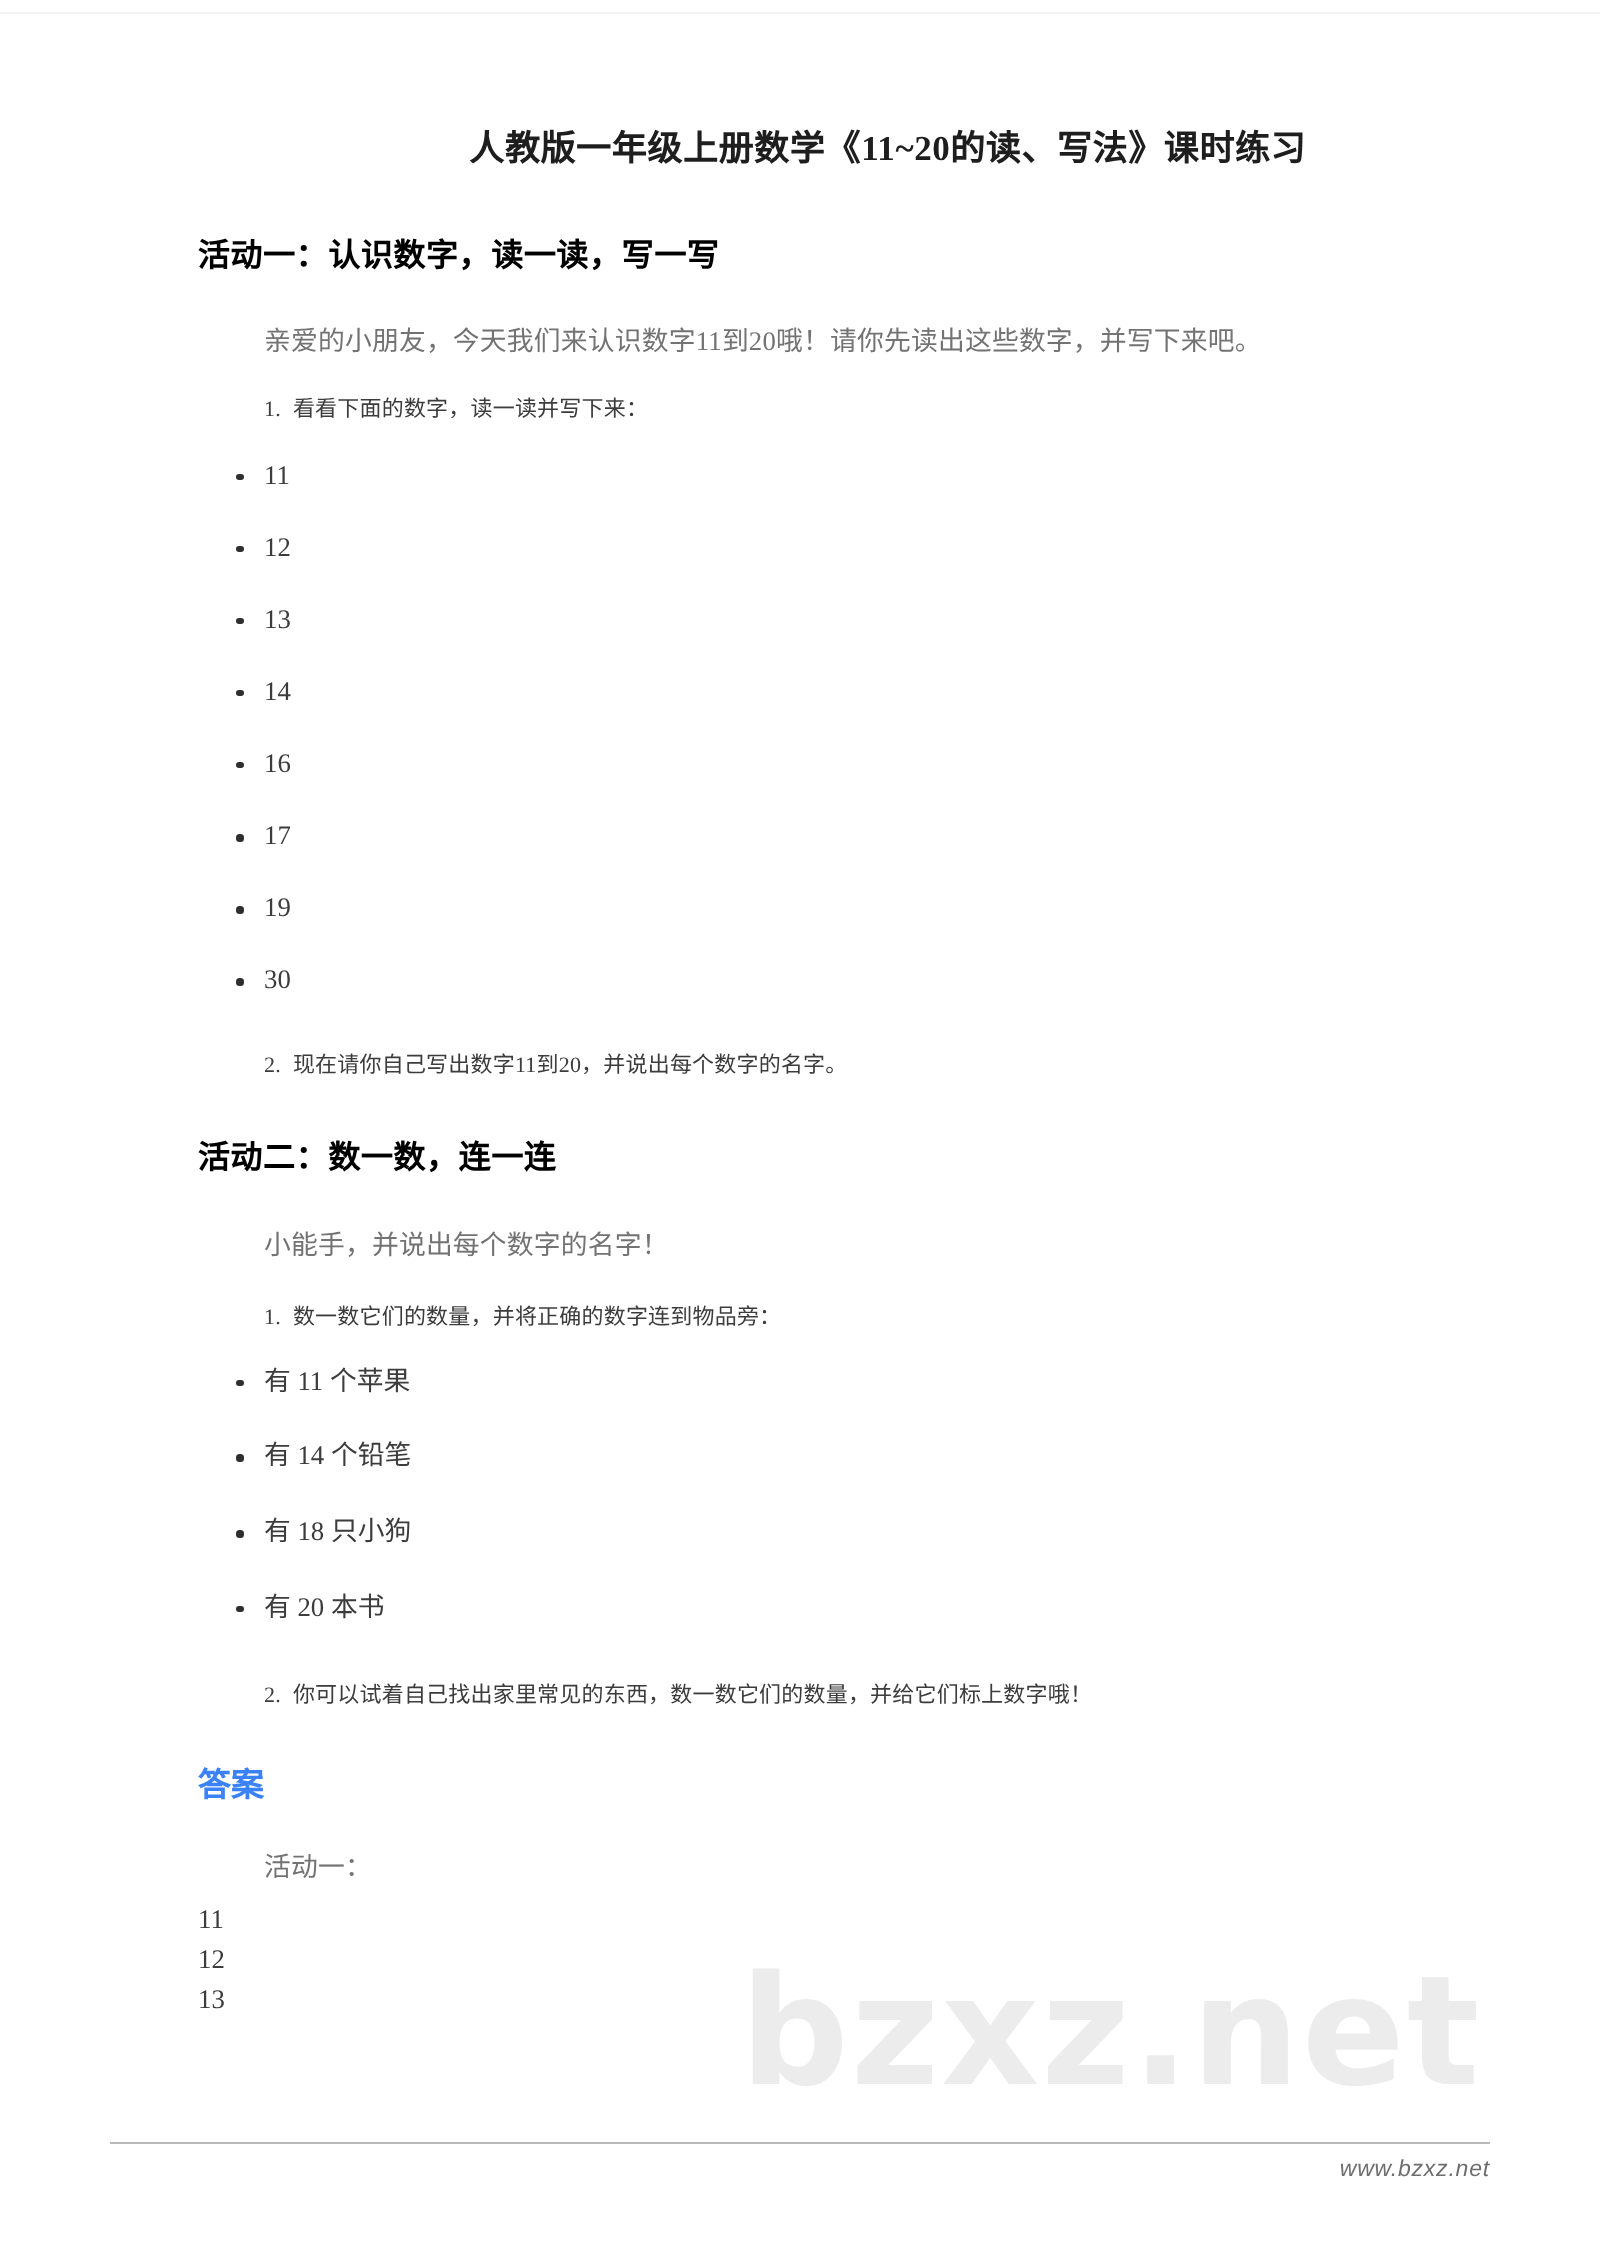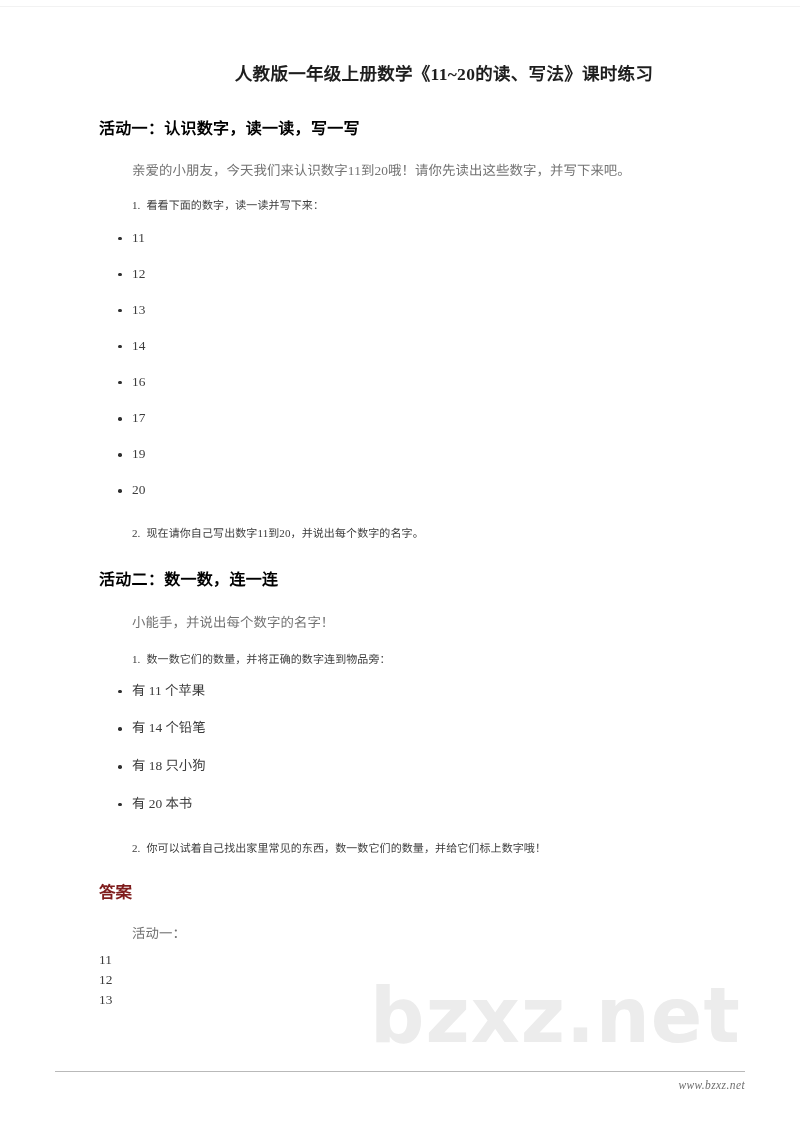--- a/index.html
+++ b/index.html
@@ -75,21 +75,21 @@
     font-weight: 700;
     color: #000000;
     margin: 0;
     letter-spacing: 0.3px;
     line-height: 1.4;
   }
 
   .answer-heading {
     font-size: 16.5px;
     font-weight: 700;
-    color: #7f1d1d;
+    color: #3b82f6;
     margin: 0;
     line-height: 1.4;
   }
 
   .para {
     font-size: 13.4px;
     color: #737373;
     line-height: 1.5;
     margin: 0;
     padding-left: 33px;
@@ -147,21 +147,21 @@
     width: 690px;
     height: 1px;
     background: #b9b9b9;
     z-index: 2;
   }
 
   .footer-text {
     position: absolute;
     right: 55px;
     top: 1079px;
-    font-family: Liberation Serif, serif;
+    font-family: Liberation Sans, sans-serif;
     font-style: italic;
     font-size: 11.5px;
     color: #6e6e6e;
     letter-spacing: 0.4px;
     z-index: 2;
     margin-left: 23px;
   }
 
   
   .sp-1 { height: 31px; }
@@ -209,21 +209,21 @@
     <div class="sp-4"></div>
 
     <ul class="bullet-list spaced">
       <li><span>11</span></li>
       <li><span>12</span></li>
       <li><span>13</span></li>
       <li><span>14</span></li>
       <li><span>16</span></li>
       <li><span>17</span></li>
       <li><span>19</span></li>
-      <li><span>20</span></li>
+      <li><span>30</span></li>
     </ul>
 
     <div class="sp-5"></div>
 
     <p class="numbered">
       <span class="num">2.</span><span>现在请你自己写出数字11到20，并说出每个数字的名字。</span>
     </p>
 
     <div class="sp-6"></div>
 

